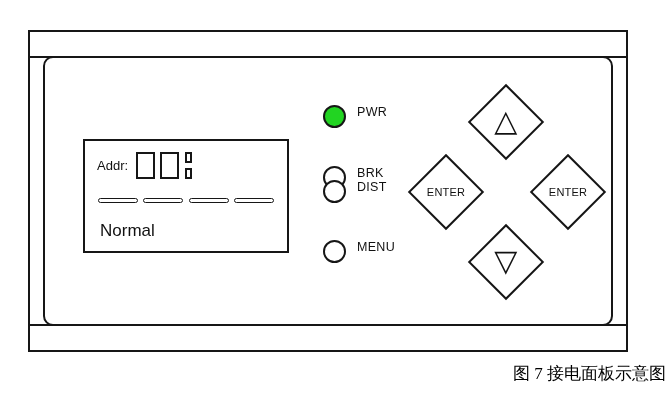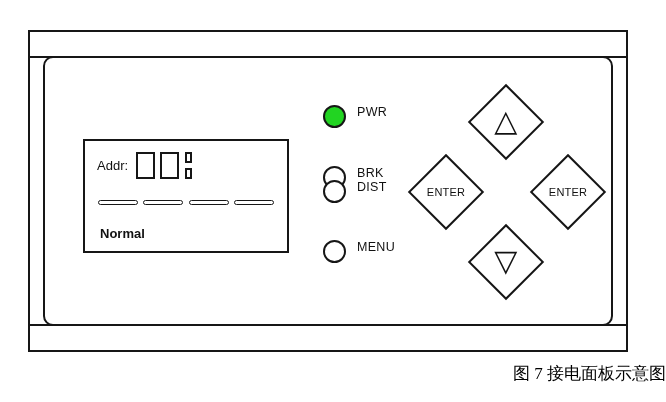--- a/index.html
+++ b/index.html
@@ -33,21 +33,21 @@
     display: flex; flex-direction: column; justify-content: space-between;
     padding: 11px 12px 10px 12px;
   }
   .lcd-row1 { display: flex; align-items: center; }
   .addr-label { font-size: 13px; margin-right: 8px; white-space: nowrap; }
   .digit-sq { width: 19px; height: 27px; border: 2px solid #161616; display: inline-block; margin-right: 5px; background: #fff; }
   .digit-one { display: inline-flex; flex-direction: column; justify-content: space-between; height: 27px; margin-left: 1px; }
   .digit-one .seg { width: 7px; height: 11px; border: 2px solid #161616; background: #fff; }
   .lcd-dashes { display: flex; justify-content: space-between; padding: 0 1px; }
   .dash { width: 40px; height: 5px; border: 1.5px solid #161616; border-radius: 3px; background: #fff; }
-  .lcd-status { font-size: 13px; padding-left: 3px; font-weight: bold; }
+  .lcd-status { font-size: 17px; padding-left: 3px; }
 
   
   .led-row { position: absolute; left: 278px; display: flex; gap: 11px; height: 24px; }
   .led {
     width: 23px; height: 23px; border-radius: 50%;
     border: 2px solid #161616; background: #fff; flex: 0 0 auto;
   }
   .led-label { font-size: 12.5px; letter-spacing: 0.3px; }
   .led-row.r0 { top: 47px; }
   .led-row.r1 { top: 92px; margin-top: 16px; }

